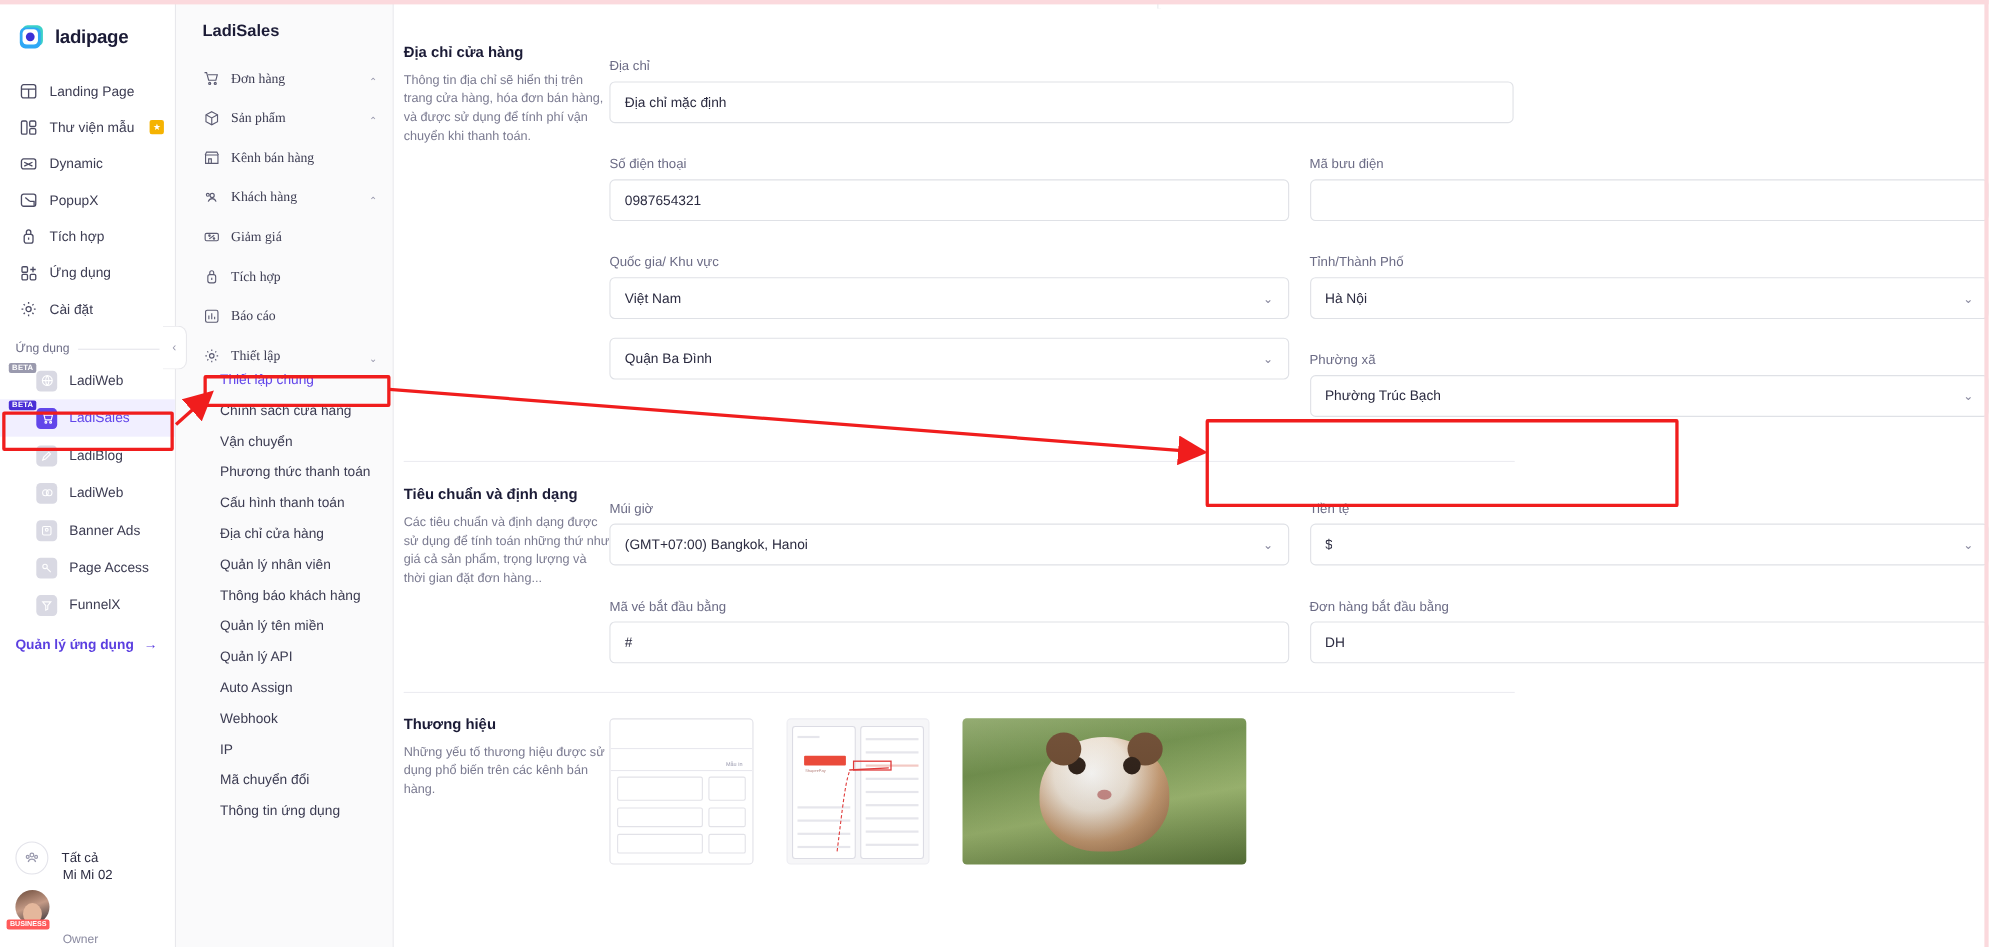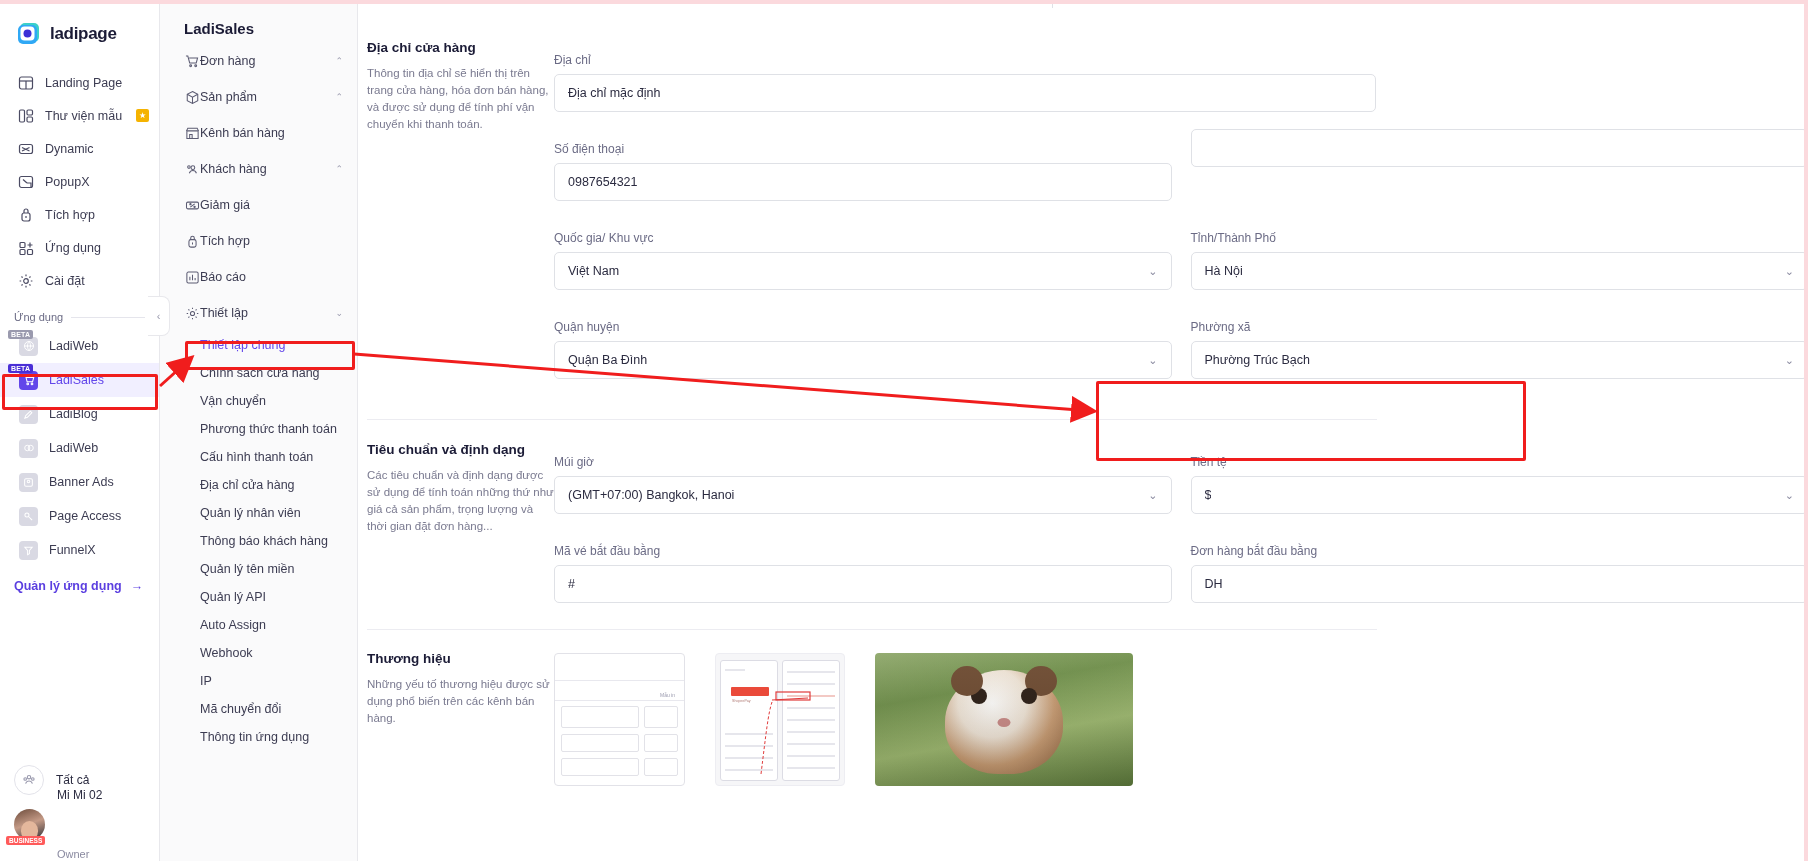--- a/index.html
+++ b/index.html
@@ -38,21 +38,21 @@
 
   .section-head {
     display: flex; align-items: center; gap: 8px;
     padding: 0 14px 0 14px; margin: 14px 0 6px 0;
     font-size: 11px; color: #6b6b85;
   }
   .section-head .rule { flex: 1; height: 1px; background: #e5e5ec; }
 
   .app-item {
     display: flex; align-items: center; gap: 11px;
-    height: 34px; padding-left: 19px; cursor: pointer;
+    height: 34px; padding-left: 33px; cursor: pointer;
     font-size: 12.5px; color: #3c3c52; position: relative;
   }
   .app-item .appico {
     width: 19px; height: 19px; flex: 0 0 19px; border-radius: 4px;
     background: #d9d9e3; display: flex; align-items: center; justify-content: center;
     color: #fff; font-size: 10px;
   }
   .app-item.selected { background: #f1efff; color: #6246ea; }
   .app-item.selected .appico { background: #6246ea; }
   .beta {
@@ -97,22 +97,22 @@
     color: #9a9aae; font-size: 11px; cursor: pointer; z-index: 7;
   }
 
   
   .subnav {
     width: 198px; flex: 0 0 198px; height: 861px; background: #fafafb;
     border-right: 1px solid #e8e8ec; padding-top: 20px; position: relative;
   }
   .subnav-title { font-size: 15px; font-weight: bold; color: #1b1b36; padding: 0 0 6px 24px; }
   .nav-group {
-    display: flex; align-items: center; height: 36px;
-    padding: 0 14px 0 24px; cursor: pointer; font-size: 12.5px; color: #3c3c52;
+    display: flex; align-items: flex-end; gap: 10px; height: 36px;
+    padding: 0 14px 0 24px; cursor: pointer; font-size: 12.5px; color: #3c3c52; font-family: Liberation Serif, serif;
   }
   .nav-group .gico { width: 16px; flex: 0 0 16px; display:flex; align-items:center; justify-content:center; color:#6b6b85; }
   .nav-group .glbl { flex: 1; }
   .nav-group .chev { color: #9a9aae; font-size: 9px; }
   .sub-item {
     height: 28px; display: flex; align-items: center;
     padding-left: 40px; font-size: 12.5px; color: #3c3c52; cursor: pointer;
   }
   .sub-item.active { color: #6246ea; }
 
@@ -544,20 +544,21 @@
         </div>
 
         <div class="row2">
           <div class="fld">
             <div class="fld-label">Số điện thoại</div>
             <div class="ctrl">
               <span class="val">0987654321</span>
             </div>
           </div>
           <div class="fld">
+            <div class="fld-label">Mã bưu điện</div>
             <div class="ctrl">
               <span class="val"></span>
             </div>
           </div>
         </div>
 
         <div class="row2">
           <div class="fld">
             <div class="fld-label">Quốc gia/ Khu vực</div>
             <div class="ctrl select">
@@ -569,21 +570,20 @@
             <div class="fld-label">Tỉnh/Thành Phố</div>
             <div class="ctrl select">
               <span class="val">Hà Nội</span>
               <span class="caret">⌄</span>
             </div>
           </div>
         </div>
 
         <div class="row2">
           <div class="fld">
-            <div class="fld-label">Quận huyện</div>
             <div class="ctrl select">
               <span class="val">Quận Ba Đình</span>
               <span class="caret">⌄</span>
             </div>
           </div>
           <div class="fld">
             <div class="fld-label">Phường xã</div>
             <div class="ctrl select">
               <span class="val">Phường Trúc Bạch</span>
               <span class="caret">⌄</span>

